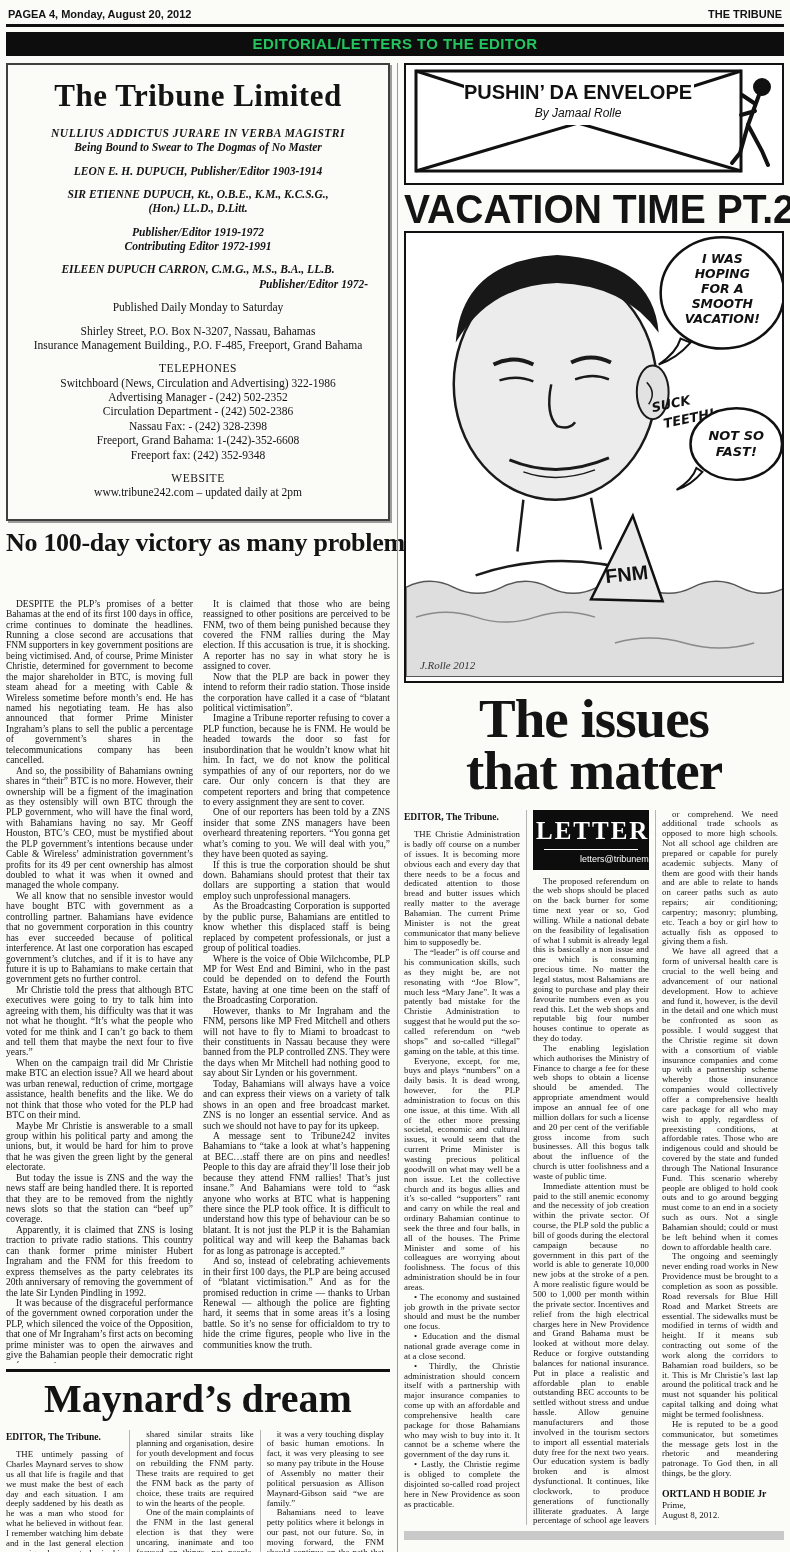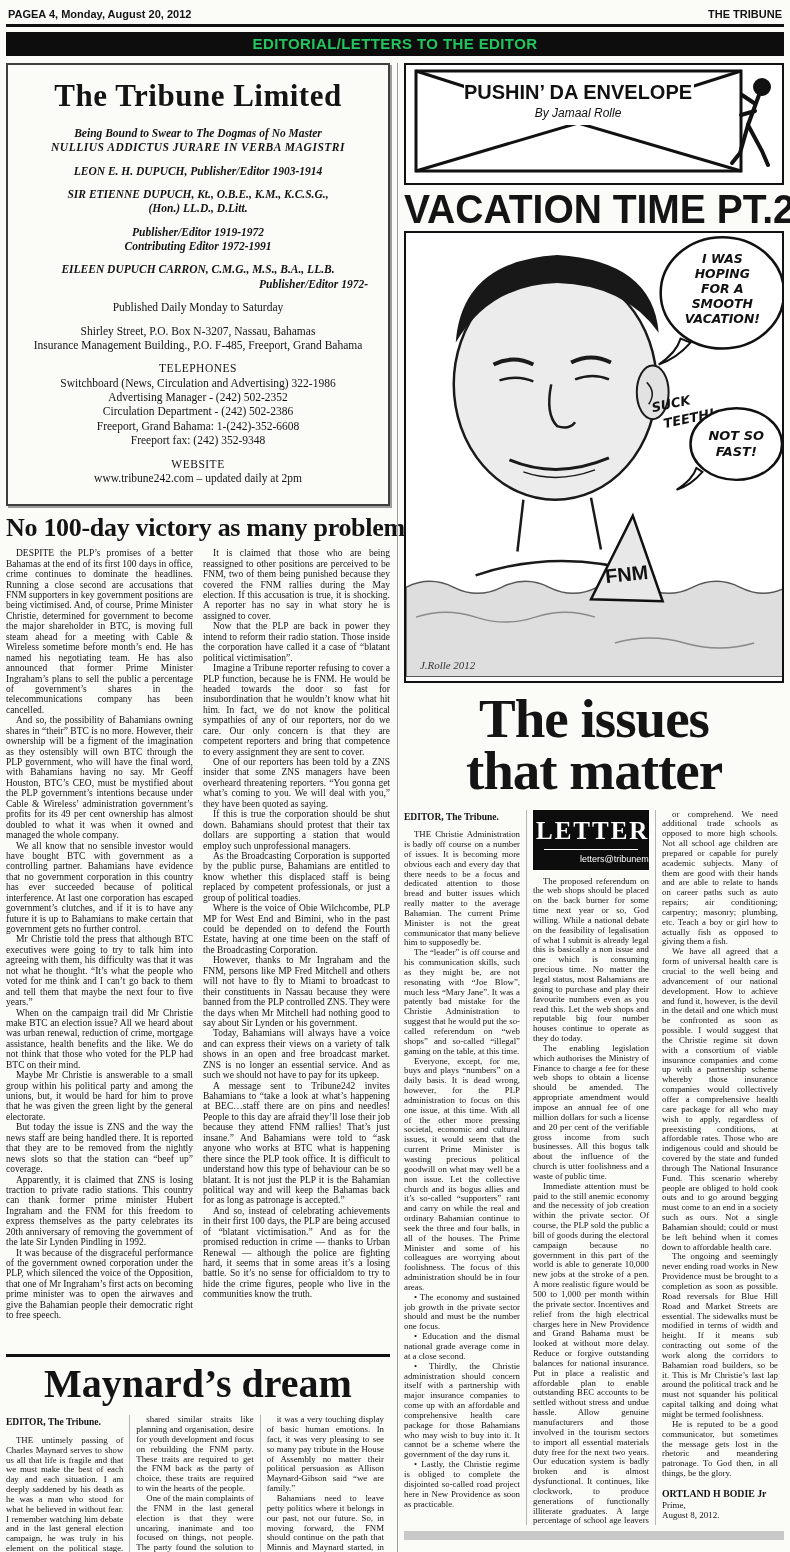--- a/index.html
+++ b/index.html
@@ -23,21 +23,21 @@
     padding:12px 6px 10px;text-align:center;font-size:11.5px;line-height:1.25;}
   .m-title{font-size:31px;font-weight:bold;letter-spacing:.5px;margin-bottom:10px;}
   .m-group{margin-bottom:9px;}
   .m-it{font-style:italic;font-weight:bold;}
   .m-right{ text-align:right;padding-right:14px;}
   .m-caps{letter-spacing:.5px;}
   .m-lines p{margin:0;}
   
   .ed-headline{font-size:26px;font-weight:600;letter-spacing:-.3px;margin:7px 0 5px;white-space:nowrap;}
   .ed-body{display:flex;gap:10px;height:800px;overflow:hidden;font-size:9.5px;line-height:1.1;text-align:justify;}
-  .ed-col{flex:1;min-width:0;}
+  .ed-col{flex:1;min-width:0;margin-top:36px;}
   .ed-body p,.letter-flow p{margin:0;text-indent:10px;}
   .section-rule{height:3px;background:#111;margin:6px 0 3px;}
   
   .maynard-headline{text-align:center;font-size:40px;font-weight:bold;margin:2px 0 8px;}
   .maynard-body{display:flex;height:230px;overflow:hidden;font-size:8.8px;line-height:1.12;text-align:justify;}
   
   .letter-colset > .letter-col{flex:1;min-width:0;padding:0 6px 0 0;}
   .letter-colset > .letter-col + .letter-col{border-left:1px solid #b5b5b5;padding-left:6px;}
   .editor-line{font-weight:bold;font-size:9.5px;margin:2px 0 8px;text-indent:0!important;}
   .sig-name{font-weight:bold;font-size:9.8px;margin-top:10px;}
@@ -68,22 +68,22 @@
   <div class="headrule"></div>
   <div class="banner">EDITORIAL/LETTERS TO THE EDITOR</div>
 
   <div class="main">
 
     <div class="left-col">
 
       <div class="masthead">
         <div class="m-title">The Tribune Limited</div>
         <div class="m-group">
+          <div class="m-it m-caps">NULLIUS ADDICTUS JURARE IN VERBA MAGISTRI</div>
           <div class="m-it">Being Bound to Swear to The Dogmas of No Master</div>
-          <div class="m-it m-caps">NULLIUS ADDICTUS JURARE IN VERBA MAGISTRI</div>
         </div>
         <div class="m-group m-it">LEON E. H. DUPUCH, Publisher/Editor 1903-1914</div>
         <div class="m-group m-it">
           <div>SIR ETIENNE DUPUCH, Kt., O.B.E., K.M., K.C.S.G.,</div>
           <div>(Hon.) LL.D., D.Litt.</div>
         </div>
         <div class="m-group m-it">
           <div>Publisher/Editor 1919-1972</div>
           <div>Contributing Editor 1972-1991</div>
         </div>
@@ -95,20 +95,21 @@
         <div class="m-group">
           <div>Shirley Street, P.O. Box N-3207, Nassau, Bahamas</div>
           <div>Insurance Management Building., P.O. F-485, Freeport, Grand Bahama</div>
         </div>
         <div class="m-group m-lines">
           <div class="m-caps">TELEPHONES</div>
           <div>
               <p>Switchboard (News, Circulation and Advertising) 322-1986</p>
               <p>Advertising Manager - (242) 502-2352</p>
               <p>Circulation Department - (242) 502-2386</p>
+              <p>Nassau Fax: - (242) 328-2398</p>
               <p>Freeport, Grand Bahama: 1-(242)-352-6608</p>
               <p>Freeport fax: (242) 352-9348</p>
             </div>
         </div>
         <div class="m-group">
           <div class="m-caps">WEBSITE</div>
           <div>www.tribune242.com – updated daily at 2pm</div>
         </div>
       </div>
 

